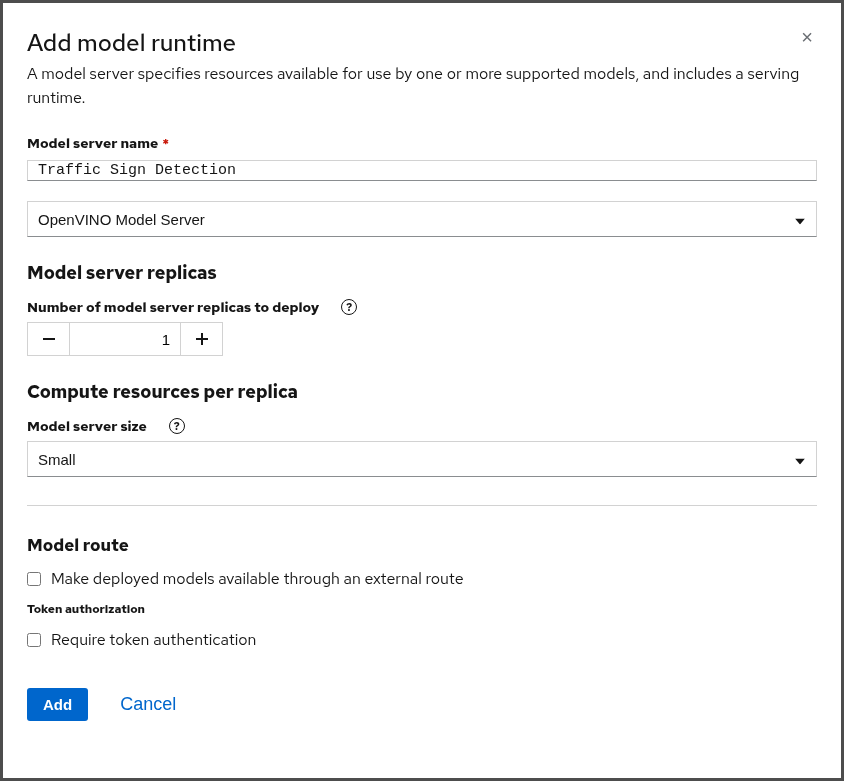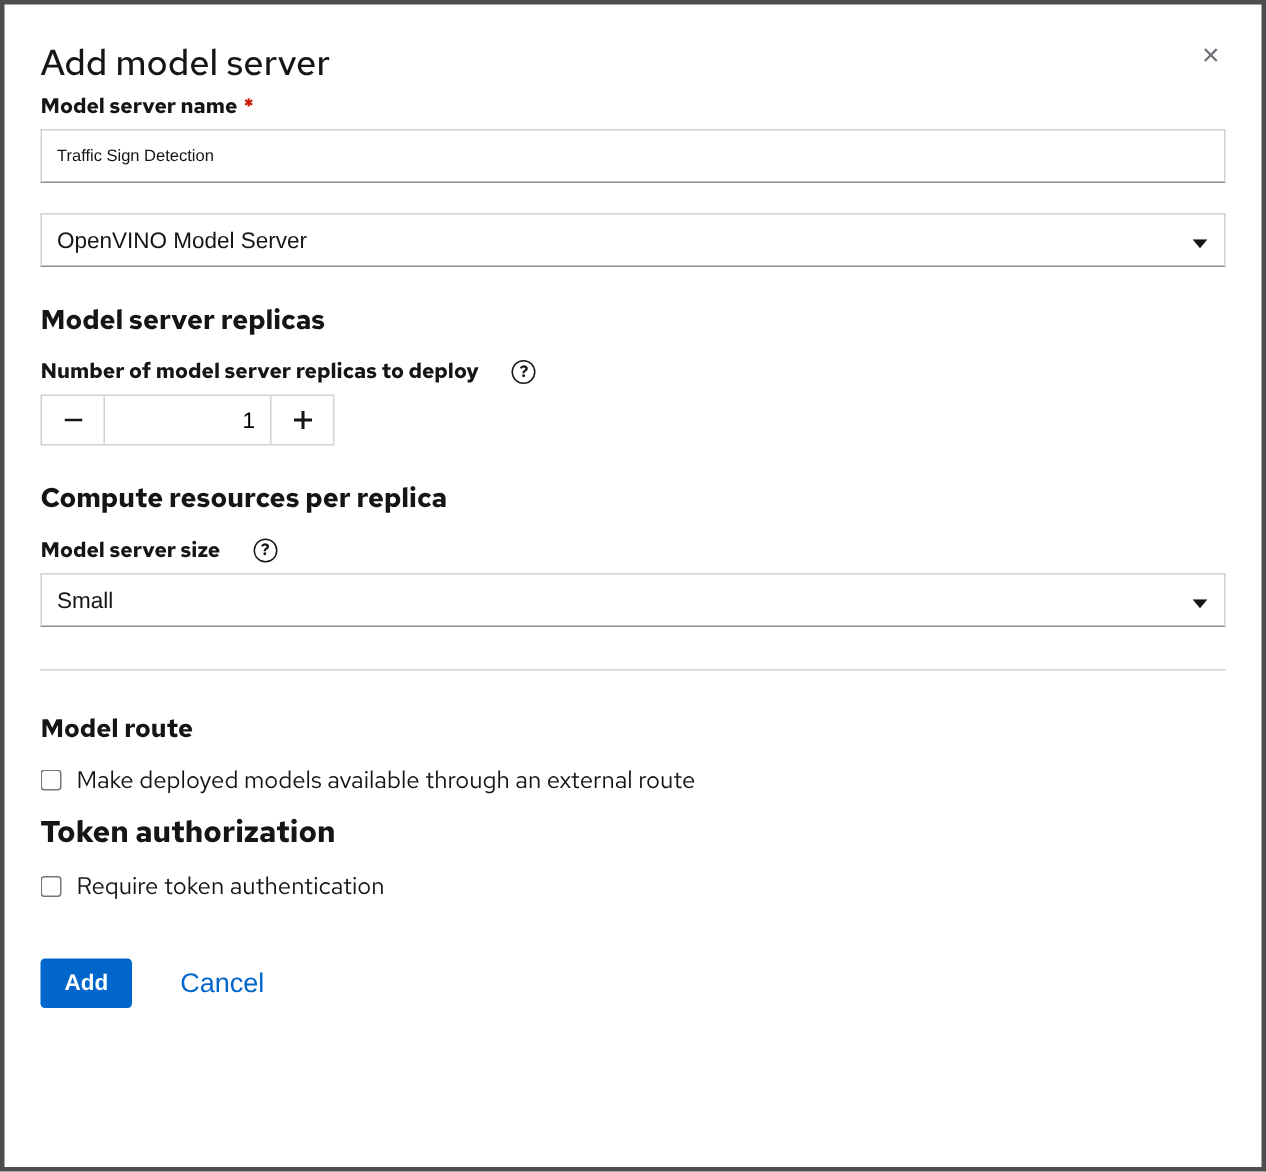--- a/index.html
+++ b/index.html
@@ -61,26 +61,27 @@
       color: #151515;
       margin-bottom: 6px;
     }
     .required {
       color: #c9190b;
       margin-left: 4px;
     }
     .text-input {
       width: 100%;
       padding: 6px 10px;
-      font-size: 11px;
+      font-size: 15px;
       border: 1px solid #d2d2d2;
       border-bottom: 1px solid #8a8d90;
       background: #fff;
       color: #151515;
-      height: 36px;
+      height: 21px;
+      font-family: Liberation Mono, monospace;
     }
     .select-wrapper {
       position: relative;
       width: 100%;
     }
     .select-input {
       width: 100%;
       padding: 6px 28px 6px 10px;
       font-size: 15px;
       border: 1px solid #d2d2d2;
@@ -204,26 +205,27 @@
       color: #151515;
       margin-bottom: 6px;
       gap: 16px;
     }
   </style>
 </head>
 <body>
 
 <div class="modal">
   <div class="modal-header">
-    <h1 class="modal-title">Add model server</h1>
+    <h1 class="modal-title">Add model runtime</h1>
     <button class="close-btn">
       <span>×</span>
     </button>
   </div>
 
+  <p class="modal-desc">A model server specifies resources available for use by one or more supported models, and includes a serving runtime.</p>
 
   <div class="form-group">
     <label class="form-label">
       <span>Model server name</span><span class="required">*</span>
     </label>
     <input type="text" class="text-input" value="Traffic Sign Detection" style="">
   </div>
 
   <div class="form-group">
     <div class="select-wrapper">
@@ -282,21 +284,21 @@
 
   <hr class="section-divider">
 
   <h3 class="section-title" style="font-size:17px;margin-bottom:12px;">Model route</h3>
 
   <div class="checkbox-row">
     <input type="checkbox" id="external-route" style="">
     <label for="external-route">Make deployed models available through an external route</label>
   </div>
 
-  <h3 class="section-title" style="font-size:20px;margin-top:4px;margin-bottom:12px;">Token authorization</h3>
+  <h3 class="section-title" style="font-size:12px;margin-top:4px;margin-bottom:12px;">Token authorization</h3>
 
   <div class="checkbox-row">
     <input type="checkbox" id="token-auth" style="">
     <label for="token-auth">Require token authentication</label>
   </div>
 
   <div class="footer">
     <button class="btn-primary">Add</button>
     <button class="btn-link">Cancel</button>
   </div>

